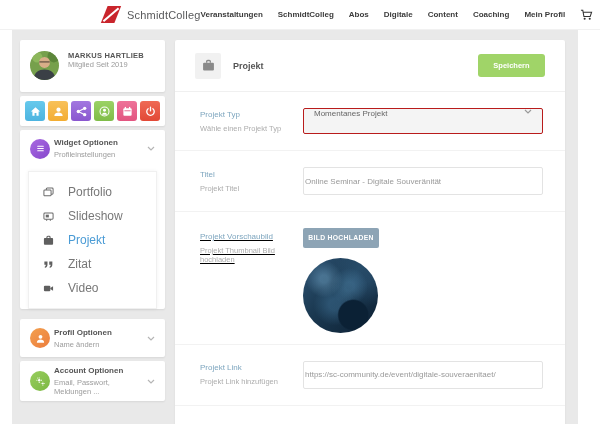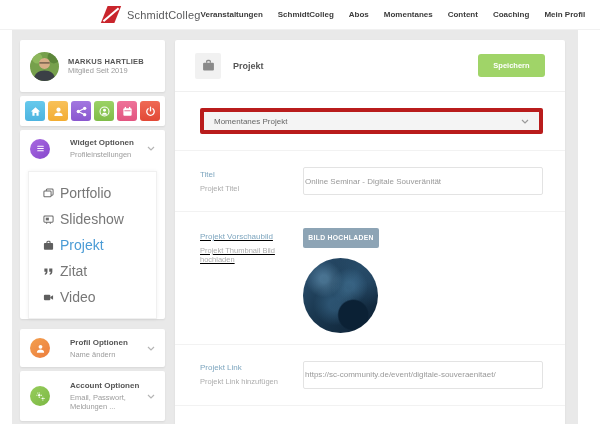--- a/index.html
+++ b/index.html
@@ -17,49 +17,49 @@
 
   
   .wrapper { margin-left:12px; width:566px; height:394px; background:#e9e9e9;
     display:flex; align-items:flex-start; padding:10px 0 0 8px; }
 
   
   .sidebar { width:145px; flex-shrink:0; }
   .card { background:#fff; border-radius:2px; box-shadow:0 1px 2px rgba(0,0,0,.08);
     margin-bottom:4px; }
 
-  .profile-card { display:flex; align-items:center; padding:11px 10px; height:52px; }
+  .profile-card { display:flex; padding:11px 10px; height:52px; }
   .avatar { width:29px; height:29px; border-radius:50%; overflow:hidden; flex-shrink:0; }
   .profile-txt { margin-left:9px; }
   .profile-name { font-size:7.5px; font-weight:bold; color:#555; letter-spacing:.2px; }
   .profile-sub { font-size:7.5px; color:#9a9a9a; }
 
   .actions-card { display:flex; justify-content:space-between; padding:5px; height:30px; }
   .abtn { width:20px; height:20px; border-radius:3px; display:flex; align-items:center;
     justify-content:center; cursor:pointer; }
   .ab1{background:linear-gradient(#66c9ec,#4db4e0);} .ab2{background:linear-gradient(#f8c15a,#f3ad32);}
   .ab3{background:linear-gradient(#a277e0,#8a57cf);} .ab4{background:linear-gradient(#9bd266,#7fbc48);}
   .ab5{background:linear-gradient(#ee7399,#e25580);} .ab6{background:linear-gradient(#ef6a55,#e24936);}
 
   .sec-head { display:flex; align-items:center; padding:8px 10px; cursor:pointer; }
   .sec-circle { width:20px; height:20px; border-radius:50%; display:flex; align-items:center;
     justify-content:center; flex-shrink:0; }
   .sc-purple{background:linear-gradient(140deg,#a86ae0,#8747cd);}
   .sc-orange{background:linear-gradient(140deg,#f3a04e,#ec7d3e);}
   .sc-green{background:linear-gradient(140deg,#97cd5d,#7cb843);}
-  .sec-txt { margin-left:20px; }
+  .sec-txt { margin-left:4px; }
   .sec-title { font-size:8px; font-weight:bold; color:#555; }
   .sec-sub { font-size:7.5px; color:#9c9c9c; margin-top:3px; }
   .sec-chev { margin-left:auto; }
 
   .submenu { margin:4px 8px 10px 8px; border:1px solid #f0f0f0;
     box-shadow:0 0 4px rgba(0,0,0,.05); padding:8px 0; }
   .sm-item { display:flex; align-items:center; padding:5px 13px; cursor:pointer; }
   .sm-icon { width:12px; display:flex; justify-content:center; }
-  .sm-label { margin-left:6px; font-size:14px; color:#777; }
+  .sm-label { margin-left:14px; font-size:12px; color:#777; }
   .sm-item.active .sm-label { color:#4a9bd5; }
 
   
   .panel { margin-left:10px; width:390px; height:384px; background:#fff;
     border-radius:2px 2px 0 0; box-shadow:0 1px 2px rgba(0,0,0,.08); }
   .panel-head { height:52px; display:flex; align-items:center; padding:0 20px;
     border-bottom:1px solid #f0f0f0; }
   .phead-iconbox { width:26px; height:26px; background:#f1f1f1; border-radius:2px;
     display:flex; align-items:center; justify-content:center; }
   .phead-title { margin-left:12px; font-size:9px; font-weight:bold; color:#555; }
@@ -68,22 +68,22 @@
     font-family:"Liberation Sans",sans-serif; cursor:pointer; }
 
   .frow { display:flex; align-items:center; padding:16px 22px 16px 25px;
     border-bottom:1px solid #f2f2f2; }
   .frow.top { align-items:flex-start; }
   .f-label { width:103px; flex-shrink:0; }
   .fl-main { font-size:8px; color:#7ea6bf; }
   .fl-sub { font-size:7.5px; color:#adadad; margin-top:5px; }
   .f-ctrl { flex:1; min-width:0; }
 
-  .sel { height:26px; background:#f4f4f4; border:4px solid #b91c1c; border-radius:2px;
-    display:flex; align-items:center; padding:0 10px; cursor:pointer; }
+  .sel { height:26px; background:#f4f4f4; border:1px solid #b91c1c; border-radius:2px;
+    display:flex; padding:0 10px; cursor:pointer; }
   .sel-value { font-size:8px; color:#666; }
   .sel .sec-chev { margin-left:auto; }
 
   .tinput { width:100%; height:28px; background:#fff; border:1px solid #e3e3e3;
     border-radius:2px; padding:0 1px; font-size:8px; color:#999;
     font-family:"Liberation Sans",sans-serif; }
 
   .upload-btn { width:76px; height:20px; background:#8da4b5; border:none; border-radius:2px;
     color:#fff; font-size:6.8px; font-weight:bold; letter-spacing:.3px;
     font-family:"Liberation Sans",sans-serif; cursor:pointer; }
@@ -108,21 +108,21 @@
         <polygon points="9,1 25,1 17,21 1,21" fill="#c9252c"></polygon>
         <line x1="4" y1="19" x2="22" y2="3.5" stroke="#fff" stroke-width="2.4"></line>
       </svg>
     </span>
     <span class="logo-text">SchmidtColleg</span>
   </div>
   <nav class="topnav">
     <span class="nav-item">Veranstaltungen</span>
     <span class="nav-item">SchmidtColleg</span>
     <span class="nav-item">Abos</span>
-    <span class="nav-item">Momentanes</span>
+    <span class="nav-item">Digitale</span>
     <span class="nav-item">Content</span>
     <span class="nav-item">Coaching</span>
     <span class="nav-item">Mein Profil</span>
     <span class="cart">
       <svg width="13" height="12" viewBox="0 0 14 12">
         <path d="M1 1 H3 L4.2 7.5 H11 L12.5 3 H3.6" fill="none" stroke="#333" stroke-width="1.1"></path>
         <circle cx="5" cy="10" r="1.1" fill="#333"></circle>
           <circle cx="10.5" cy="10" r="1.1" fill="#333"></circle>
       </svg>
     </span>
@@ -276,21 +276,21 @@
         <div class="sec-title">Profil Optionen</div>
         <div class="sec-sub">Name ändern</div>
       </div>
       <span class="sec-chev">
         <svg width="8" height="5" viewBox="0 0 8 5">
             <polyline points="1,1 4,4 7,1" fill="none" stroke="#b5b5b5" stroke-width="1.2"></polyline>
           </svg>
       </span>
     </div>
 
-    <div class="card sec-head" style="height:50px;">
+    <div class="card sec-head" style="height:40px;">
       <div class="sec-circle sc-green">
         <svg width="11" height="11" viewBox="0 0 12 12">
             <g fill="#fff">
               <circle cx="4.6" cy="4.6" r="1.3"></circle>
               <path d="M4.1 1.6 h1 v1 h-1z M4.1 6.6 h1 v1 h-1z M1.6 4.1 v1 h1 v-1z M6.6 4.1 v1 h1 v-1z M2.3 2.3 l.7 -.7 .7 .7 -.7 .7z"></path>
               <circle cx="8.6" cy="8.3" r="1"></circle>
               <path d="M8.2 6.2 h.8 v.8 h-.8z M8.2 9.7 h.8 v.8 h-.8z M6.4 7.9 v.8 h.8 v-.8z M10 7.9 v.8 h.8 v-.8z"></path>
             </g>
           </svg>
       </div>
@@ -312,20 +312,24 @@
         <svg width="13" height="13" viewBox="0 0 12 12">
             <path d="M4.3 3.4 V2.4 a1 1 0 0 1 1 -1 h1.4 a1 1 0 0 1 1 1 V3.4" fill="none" stroke="#8a8a8a" stroke-width="1.2"></path>
             <rect x="1" y="3.4" width="10" height="7.2" rx="1" fill="#8a8a8a"></rect>
           </svg>
       </div>
       <span class="phead-title">Projekt</span>
       <button class="save-btn">Speichern</button>
     </div>
 
     <div class="frow">
+      <div class="f-label">
+        <div class="fl-main">Projekt Typ</div>
+        <div class="fl-sub">Wähle einen Projekt Typ</div>
+      </div>
       <div class="f-ctrl">
         <div class="sel">
           <span class="sel-value">Momentanes Projekt</span>
           <span class="sec-chev">
             <svg width="8" height="5" viewBox="0 0 8 5">
                 <polyline points="1,1 4,4 7,1" fill="none" stroke="#9a9a9a" stroke-width="1.2"></polyline>
               </svg>
           </span>
         </div>
       </div>

